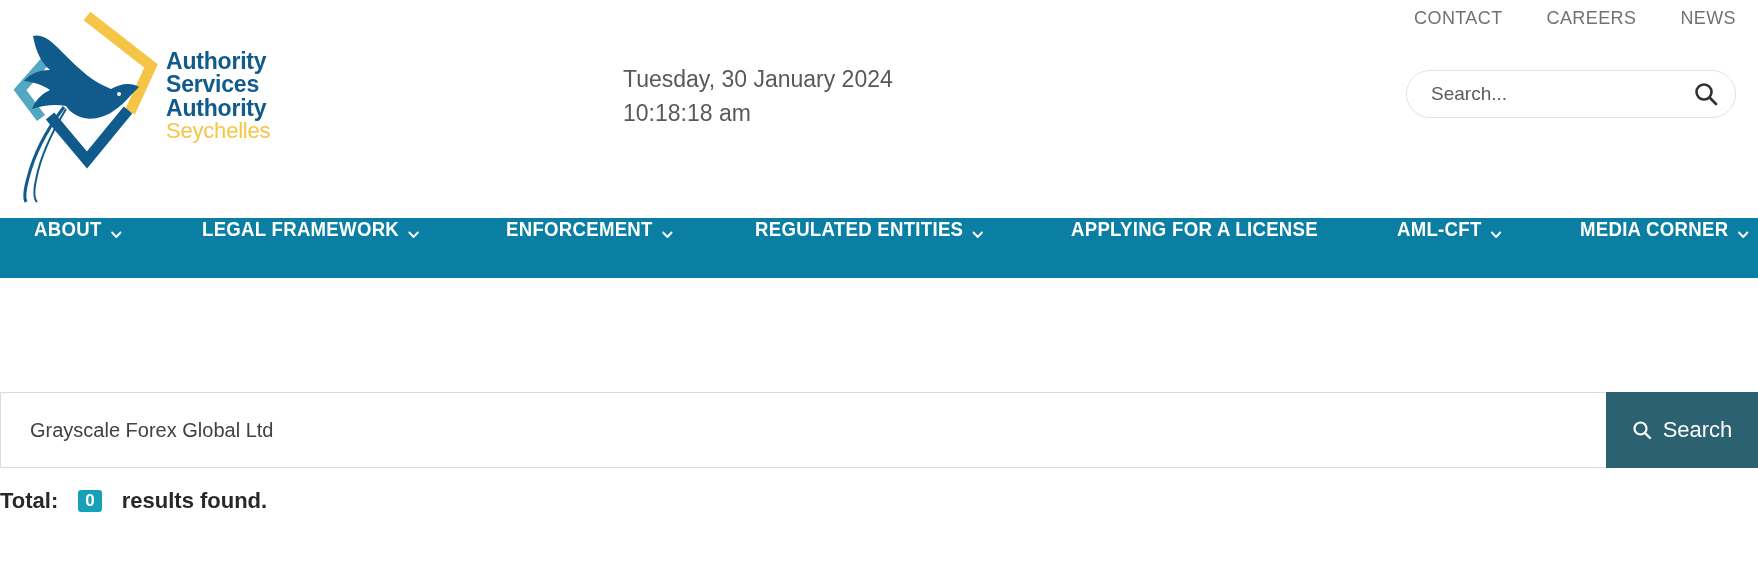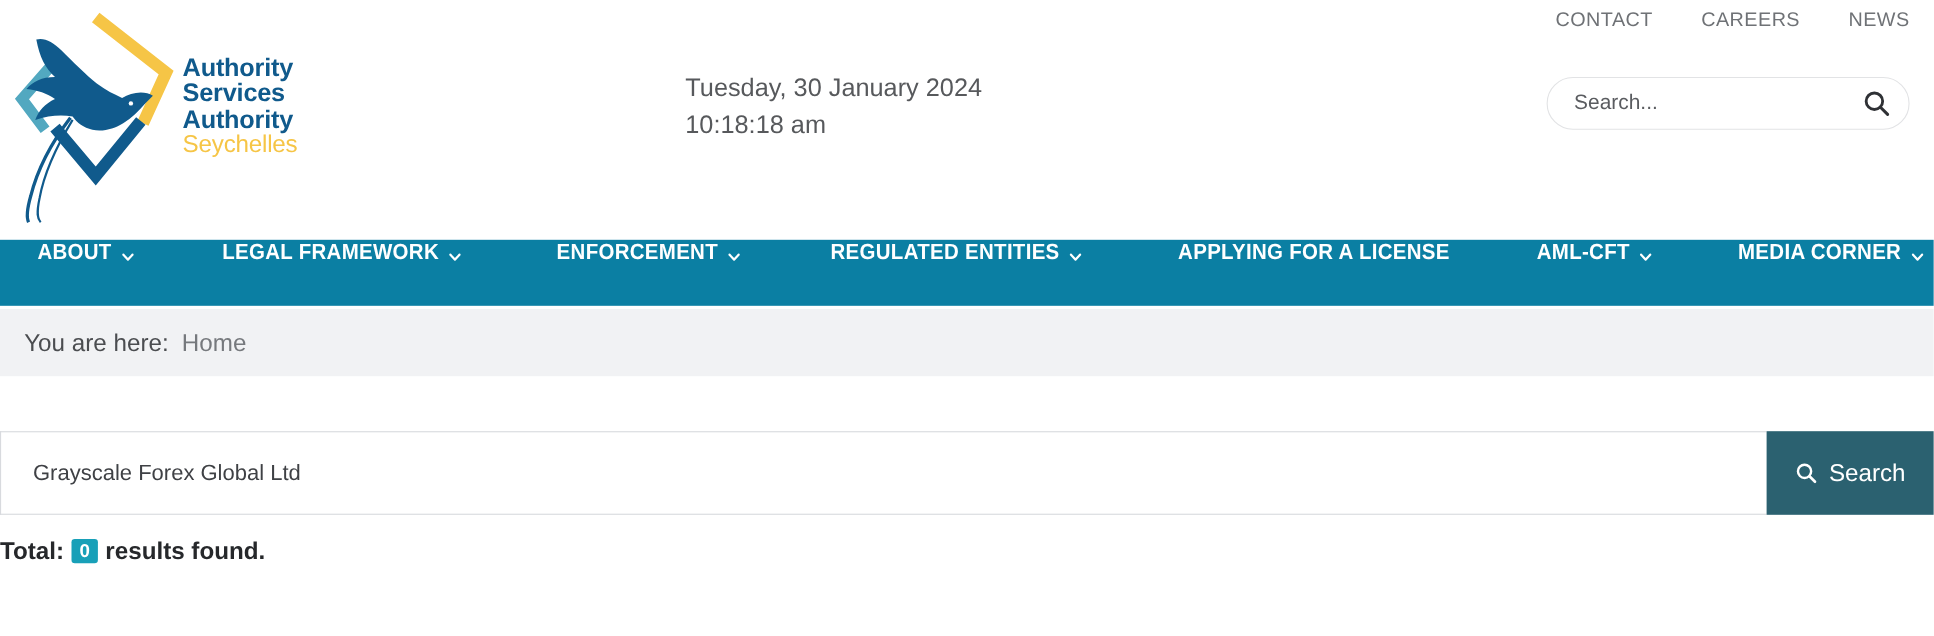--- a/index.html
+++ b/index.html
@@ -146,21 +146,21 @@
   }
   .searchbtn .mag-w { width: 20px; height: 20px; flex: none; }
 
   
   .total {
     position: absolute;
     top: 488px; left: 0;
     font-size: 22px;
     font-weight: bold;
     color: #26282b;
-    display: flex; align-items: center; gap: 7px;
+    display: flex; align-items: center; gap: 20px;
   }
   .badge {
     background: #18a0b8;
     color: #ffffff;
     font-size: 17px;
     font-weight: bold;
     border-radius: 3px;
     padding: 2px 7px;
     line-height: 18px;
   }
@@ -275,24 +275,20 @@
     <a class="nav-item" href="#" style="margin-left:70px">
       <span>MEDIA CORNER</span>
       <span class="chev">
         <svg viewBox="0 0 13 13" width="13" height="13" xmlns="http://www.w3.org/2000/svg">
           <path d="M2 4.5 L6.5 9 L11 4.5" fill="none" stroke="#ffffff" stroke-width="2" stroke-linecap="round" stroke-linejoin="round"></path>
         </svg>
       </span>
     </a>
   </nav>
 
-  <div class="crumbbar">
-    <span class="crumb-label">You are here:</span>
-    <span class="crumb-current">Home</span>
-  </div>
 
   <div class="searchrow">
     <div class="field">
       <input type="text" value="Grayscale Forex Global Ltd" style="">
     </div>
     <button class="searchbtn">
       <span class="mag-w">
         <svg viewBox="0 0 20 20" width="20" height="20" xmlns="http://www.w3.org/2000/svg">
           <circle cx="8.5" cy="8.5" r="6" fill="none" stroke="#ffffff" stroke-width="2.2"></circle>
           <line x1="13" y1="13" x2="18" y2="18" stroke="#ffffff" stroke-width="2.4" stroke-linecap="round"></line>

